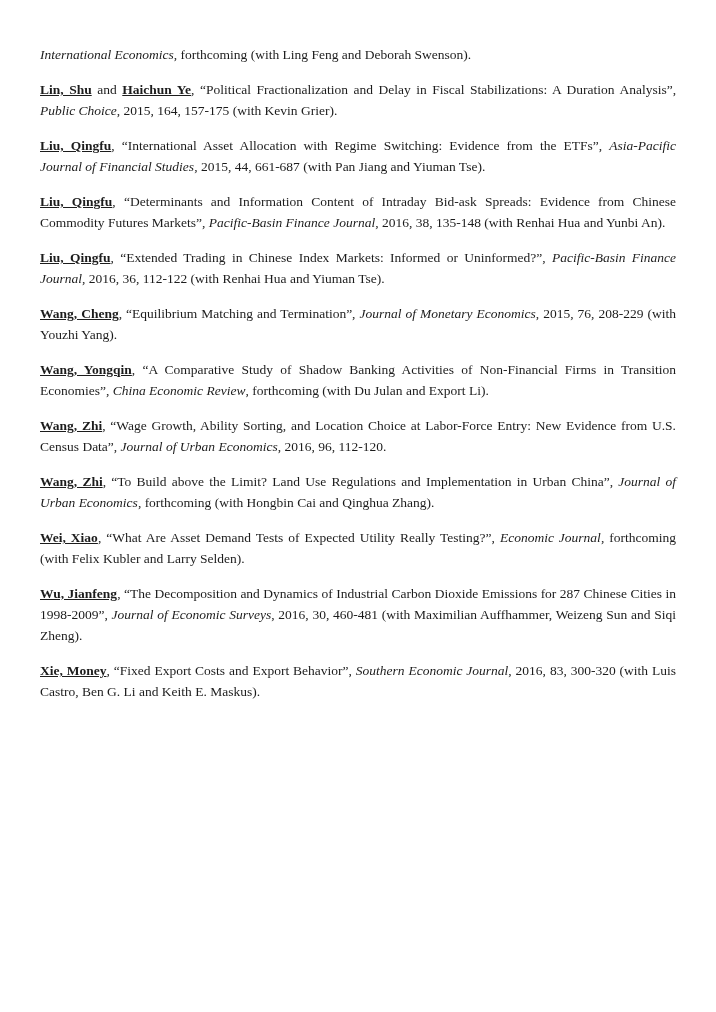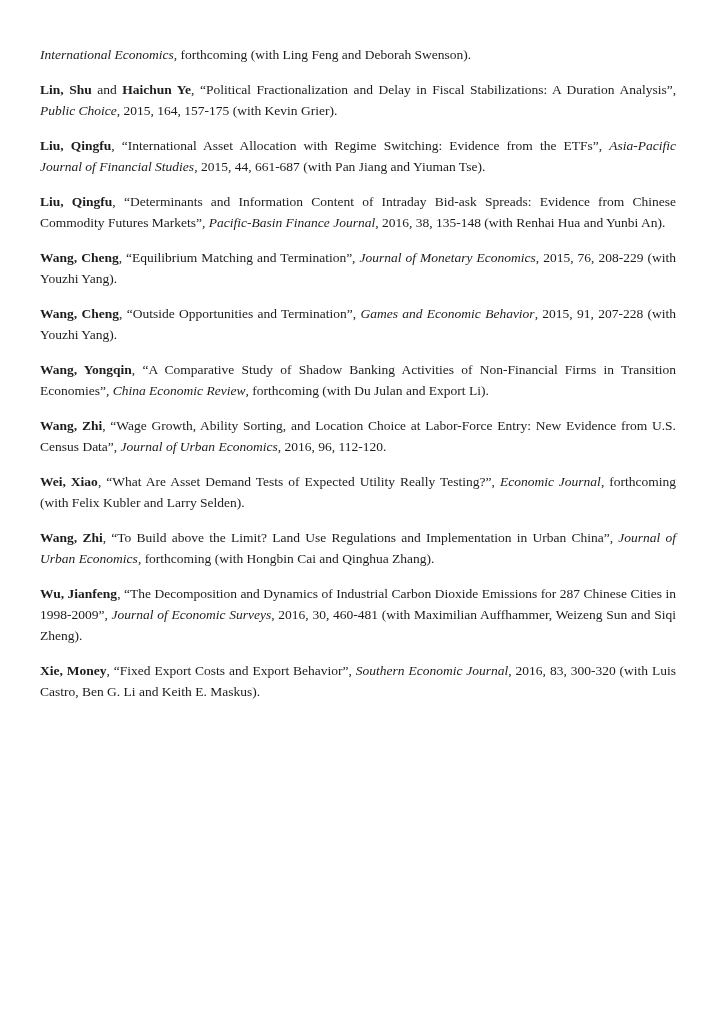--- a/index.html
+++ b/index.html
@@ -20,35 +20,35 @@
     font-family: "Liberation Serif", "DejaVu Serif", serif;
     font-size: 13.5px;
     line-height: 21px;
     color: #1c1c1c;
     text-align: justify;
   }
   p.pub {
     margin: 0 0 14px 0;
     padding: 0;
   }
-  span.bold   { font-weight: bold; }
+  span.bold   { font-weight: bold; text-decoration: underline; }
   span.italic { font-style: italic; }
   span.normal { font-weight: normal; font-style: normal; }
 </style>
 </head>
 <body>
 
 <div class="page">
   <main class="pub-list">
       <p class="pub"><span class="italic">International Economics</span><span class="normal">, forthcoming (with Ling Feng and Deborah Swenson).</span></p>
       <p class="pub"><span class="bold">Lin, Shu</span><span class="normal"> and </span><span class="bold">Haichun Ye</span><span class="normal">, “Political Fractionalization and Delay in Fiscal Stabilizations: A Duration Analysis”, </span><span class="italic">Public Choice</span><span class="normal">, 2015, 164, 157-175 (with Kevin Grier).</span></p>
       <p class="pub"><span class="bold">Liu, Qingfu</span><span class="normal">, “International Asset Allocation with Regime Switching: Evidence from the ETFs”, </span><span class="italic">Asia-Pacific Journal of Financial Studies</span><span class="normal">, 2015, 44, 661-687 (with Pan Jiang and Yiuman Tse).</span></p>
       <p class="pub"><span class="bold">Liu, Qingfu</span><span class="normal">, “Determinants and Information Content of Intraday Bid-ask Spreads: Evidence from Chinese Commodity Futures Markets”, </span><span class="italic">Pacific-Basin Finance Journal</span><span class="normal">, 2016, 38, 135-148 (with Renhai Hua and Yunbi An).</span></p>
+      <p class="pub"><span class="bold">Liu, Qingfu</span><span class="normal">, “Extended Trading in Chinese Index Markets: Informed or Uninformed?”, </span><span class="italic">Pacific-Basin Finance Journal</span><span class="normal">, 2016, 36, 112-122 (with Renhai Hua and Yiuman Tse).</span></p>
       <p class="pub"><span class="bold">Wang, Cheng</span><span class="normal">, “Equilibrium Matching and Termination”, </span><span class="italic">Journal of Monetary Economics</span><span class="normal">, 2015, 76, 208-229 (with Youzhi Yang).</span></p>
-      <p class="pub"><span class="bold">Wang, Cheng</span><span class="normal">, “Outside Opportunities and Termination”, </span><span class="italic">Games and Economic Behavior</span><span class="normal">, 2015, 91, 207-228 (with Youzhi Yang).</span></p>
       <p class="pub"><span class="bold">Wang, Yongqin</span><span class="normal">, “A Comparative Study of Shadow Banking Activities of Non-Financial Firms in Transition Economies”, </span><span class="italic">China Economic Review</span><span class="normal">, forthcoming (with Du Julan and Export Li).</span></p>
       <p class="pub"><span class="bold">Wang, Zhi</span><span class="normal">, “Wage Growth, Ability Sorting, and Location Choice at Labor-Force Entry: New Evidence from U.S. Census Data”, </span><span class="italic">Journal of Urban Economics</span><span class="normal">, 2016, 96, 112-120.</span></p>
+      <p class="pub"><span class="bold">Wang, Zhi</span><span class="normal">, “To Build above the Limit? Land Use Regulations and Implementation in Urban China”, </span><span class="italic">Journal of Urban Economics</span><span class="normal">, forthcoming (with Hongbin Cai and Qinghua Zhang).</span></p>
       <p class="pub"><span class="bold">Wei, Xiao</span><span class="normal">, “What Are Asset Demand Tests of Expected Utility Really Testing?”, </span><span class="italic">Economic Journal</span><span class="normal">, forthcoming (with Felix Kubler and Larry Selden).</span></p>
-      <p class="pub"><span class="bold">Wang, Zhi</span><span class="normal">, “To Build above the Limit? Land Use Regulations and Implementation in Urban China”, </span><span class="italic">Journal of Urban Economics</span><span class="normal">, forthcoming (with Hongbin Cai and Qinghua Zhang).</span></p>
       <p class="pub"><span class="bold">Wu, Jianfeng</span><span class="normal">, “The Decomposition and Dynamics of Industrial Carbon Dioxide Emissions for 287 Chinese Cities in 1998-2009”, </span><span class="italic">Journal of Economic Surveys</span><span class="normal">, 2016, 30, 460-481 (with Maximilian Auffhammer, Weizeng Sun and Siqi Zheng).</span></p>
       <p class="pub"><span class="bold">Xie, Money</span><span class="normal">, “Fixed Export Costs and Export Behavior”, </span><span class="italic">Southern Economic Journal</span><span class="normal">, 2016, 83, 300-320 (with Luis Castro, Ben G. Li and Keith E. Maskus).</span></p>
     </main>
 </div>
 
 </body></html>

